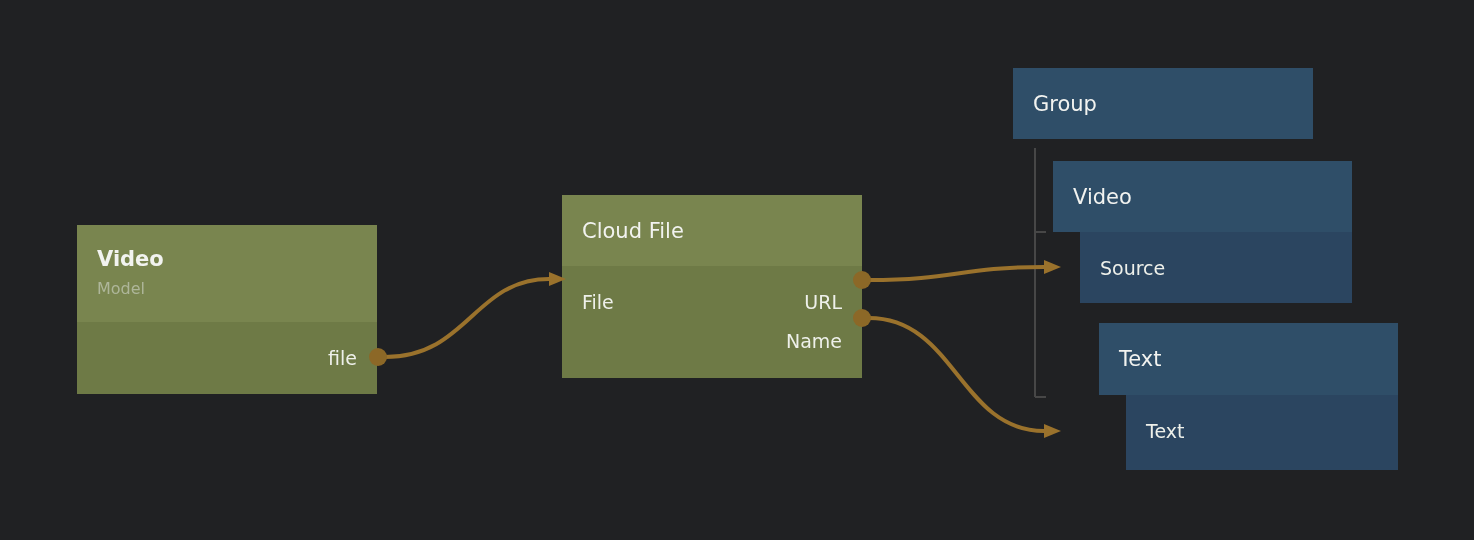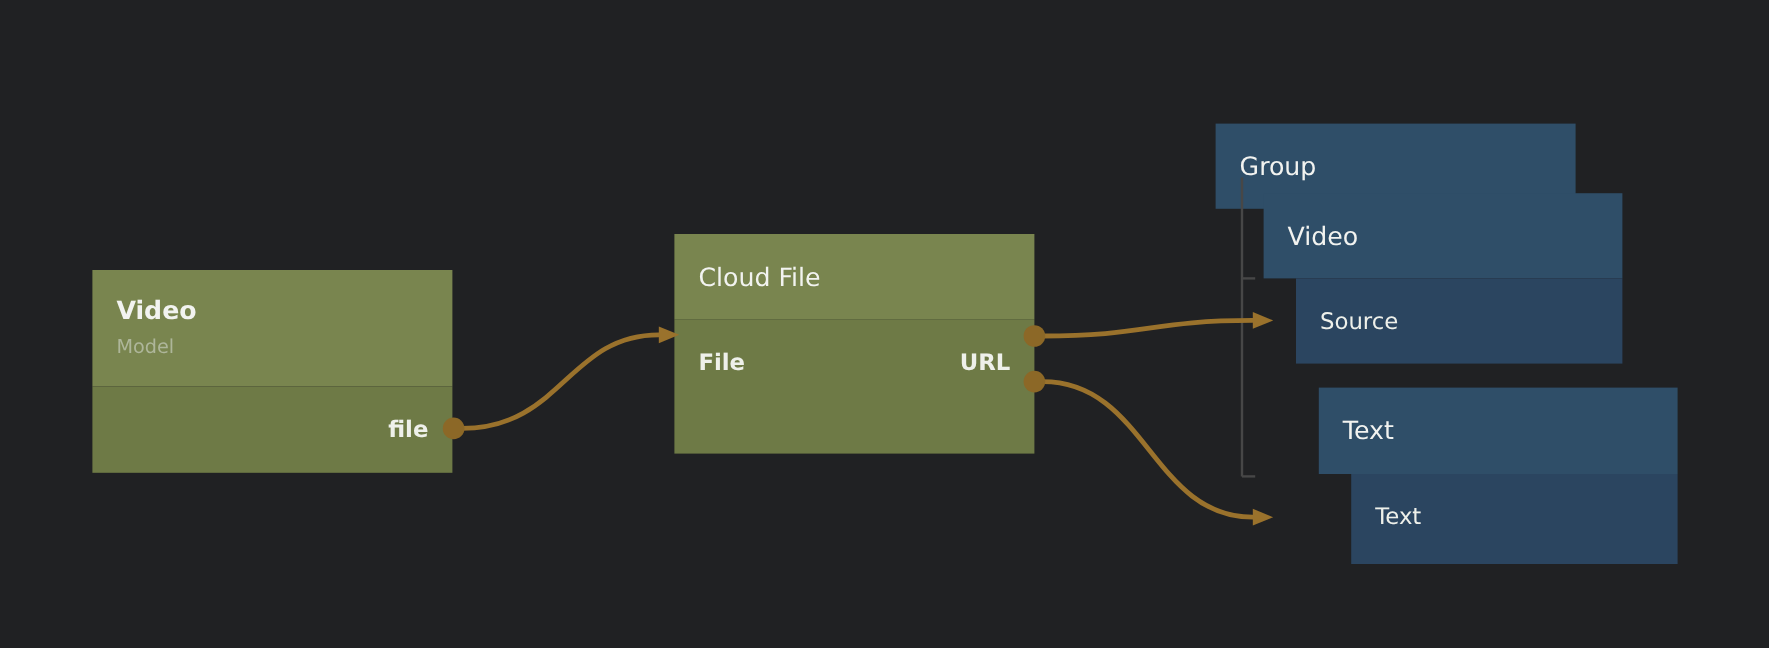--- a/index.html
+++ b/index.html
@@ -29,21 +29,21 @@
     box-sizing:border-box;
   }
   .node .header{
     box-sizing:border-box;
     padding:0 20px;
     display:flex;
     flex-direction:column;
     justify-content:center;
   }
   .node.green .header{background:var(--green-node-header);}
-  .node.green .body{background:var(--green-node-body);font-weight:bold;}
+  .node.green .body{background:var(--green-node-body);}
   .node.blue .header{background:var(--blue-node-header);}
   .node.blue .body{background:var(--blue-node-body);margin-left:27px;}
   .title{
     color:var(--title-text);
     font-size:21px;
     line-height:30px;
     white-space:nowrap;
   }
   .title.semibold{font-weight:bold;}
   .subtitle{
@@ -105,24 +105,27 @@
 
   <div class="node green" style="left:562px;top:172px;margin-top:23px;">
     <div class="header" style="height:71px;">
       <div class="title">Cloud File</div>
     </div>
     <div class="body" style="height:112px;">
       <div class="port-row" style="justify-content:space-between;">
         <span class="port-label">File</span>
         <span class="port-label">URL</span>
       </div>
+      <div class="port-row out">
+        <span class="port-label">Name</span>
+      </div>
     </div>
   </div>
 
-  <div class="node blue" style="left:1013px;top:68px;margin-top:35px;">
+  <div class="node blue" style="left:1013px;top:68px;">
     <div class="header" style="height:71px;">
       <div class="title">Group</div>
     </div>
   </div>
 
   <div class="node blue" style="left:1053px;top:161px;width:299px;">
     <div class="header" style="height:71px;">
       <div class="title">Video</div>
     </div>
     <div class="body" style="height:71px;">

